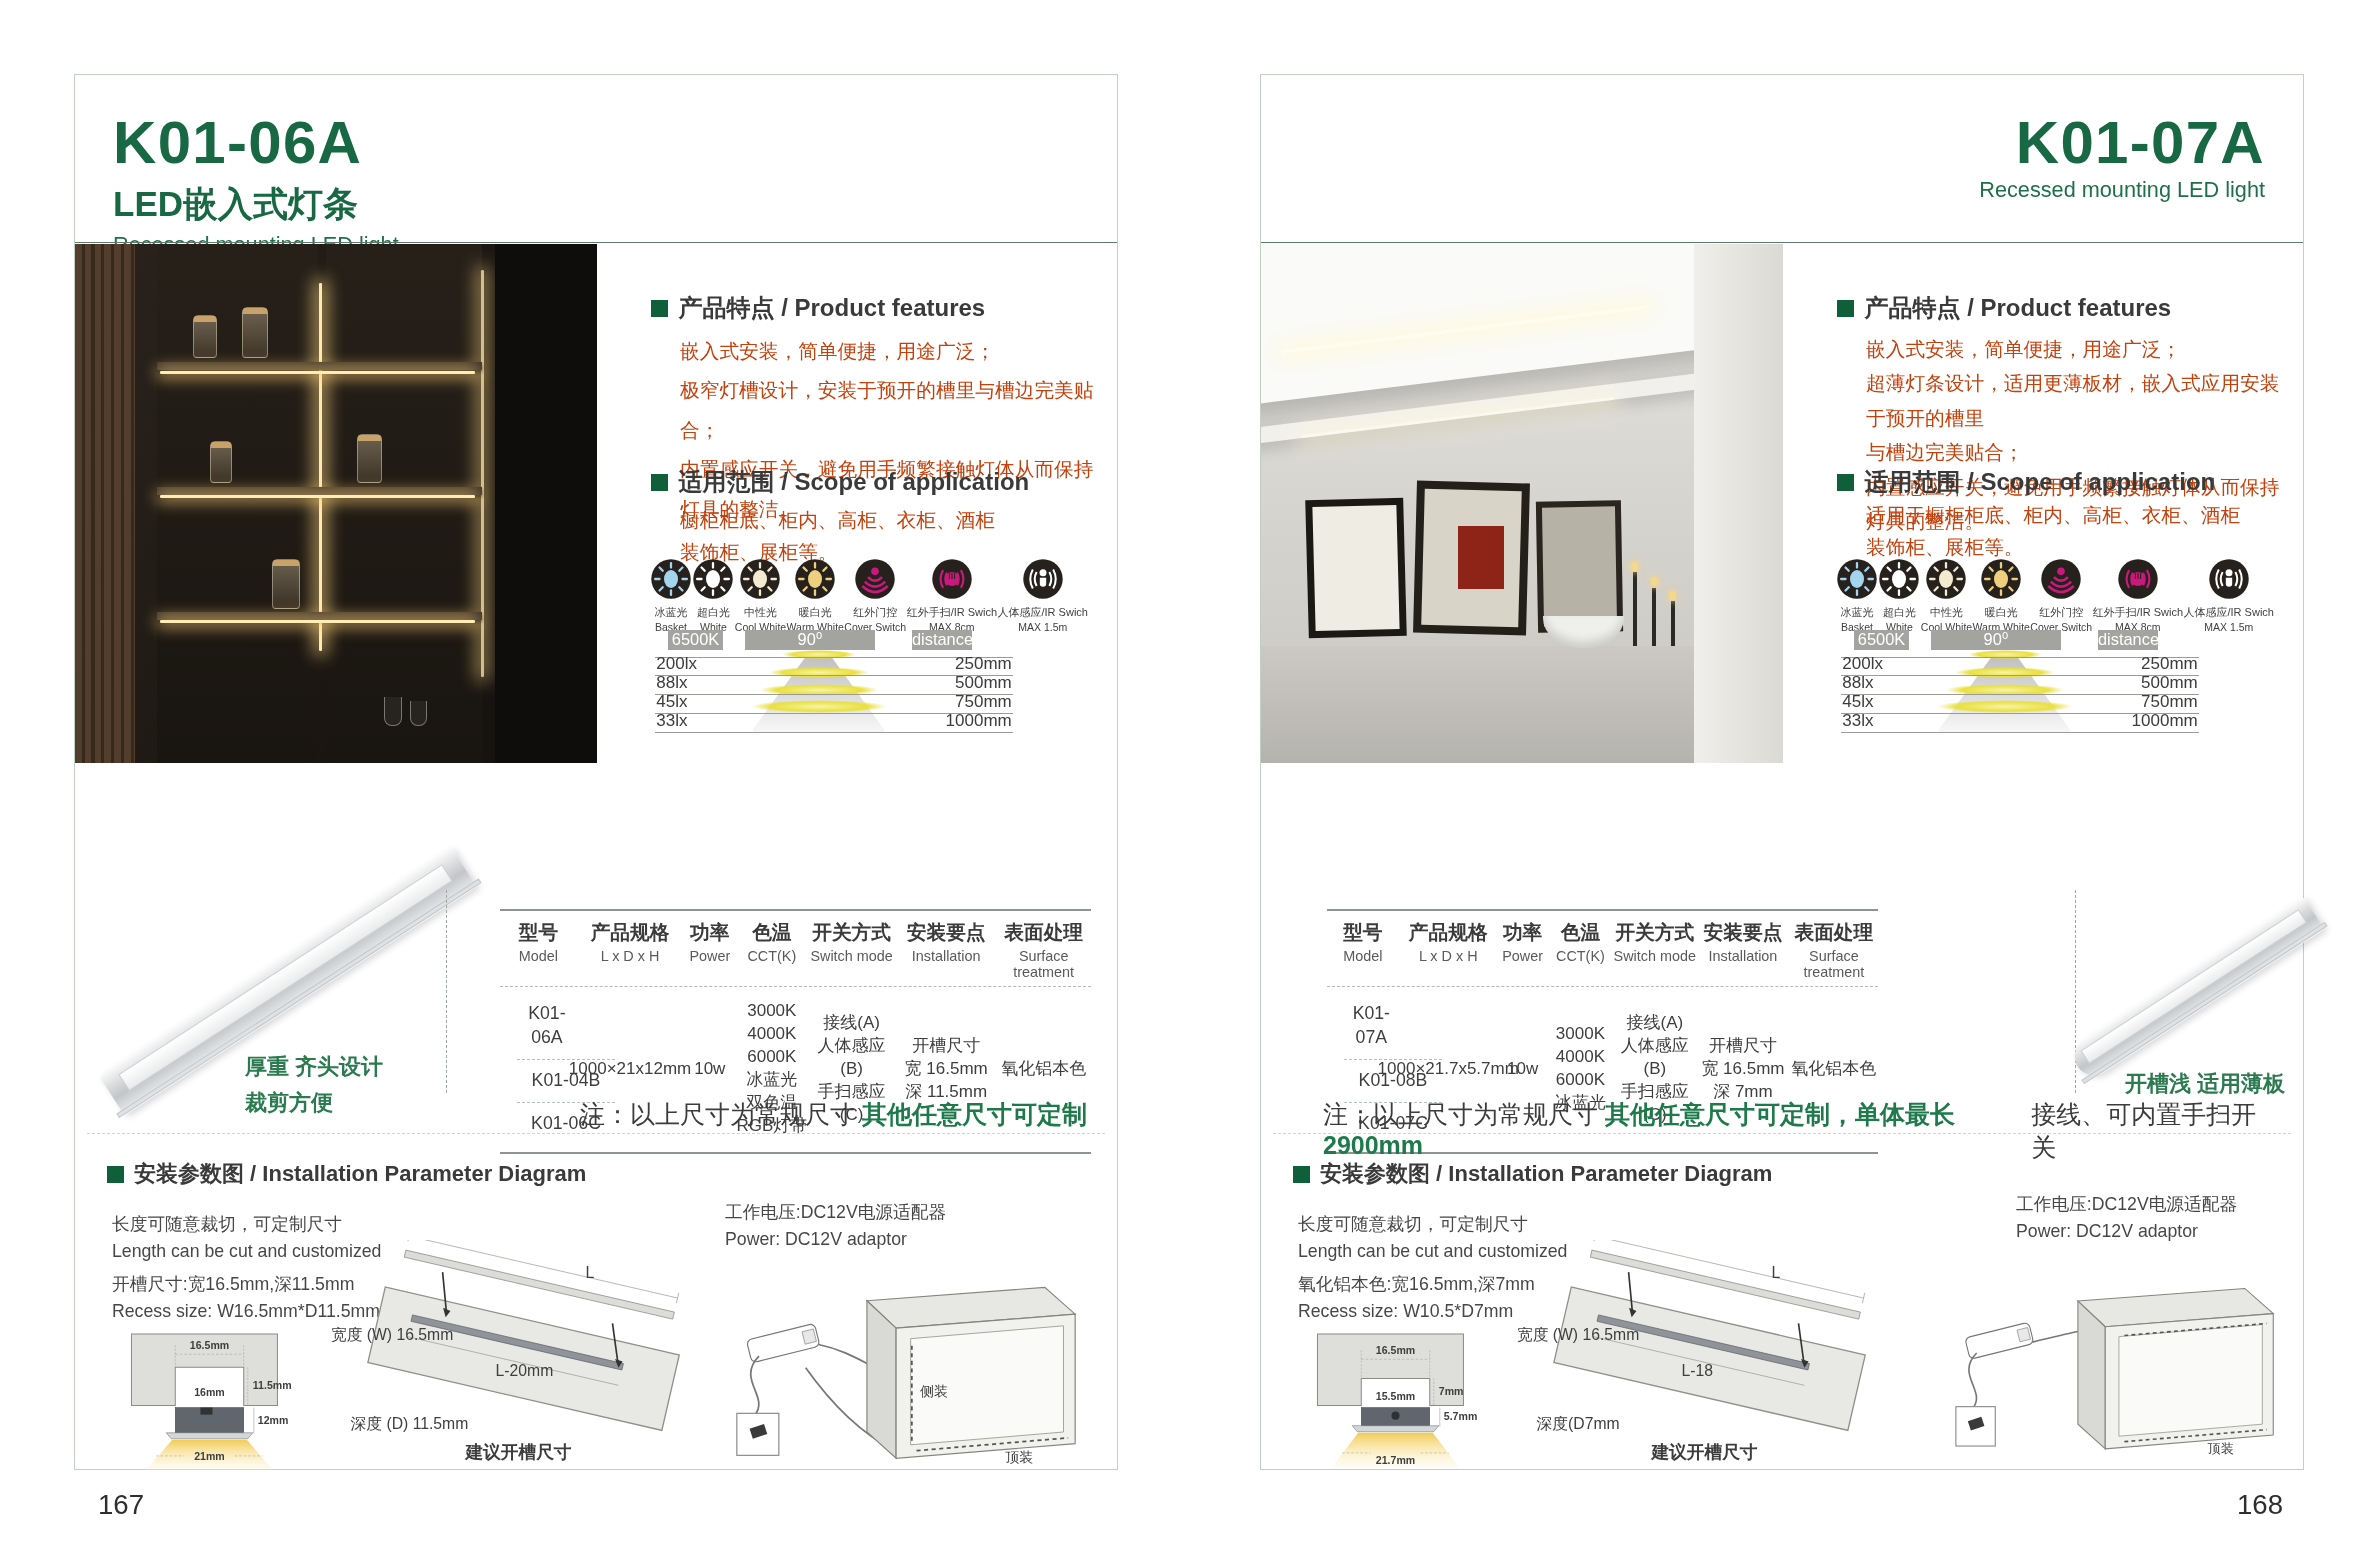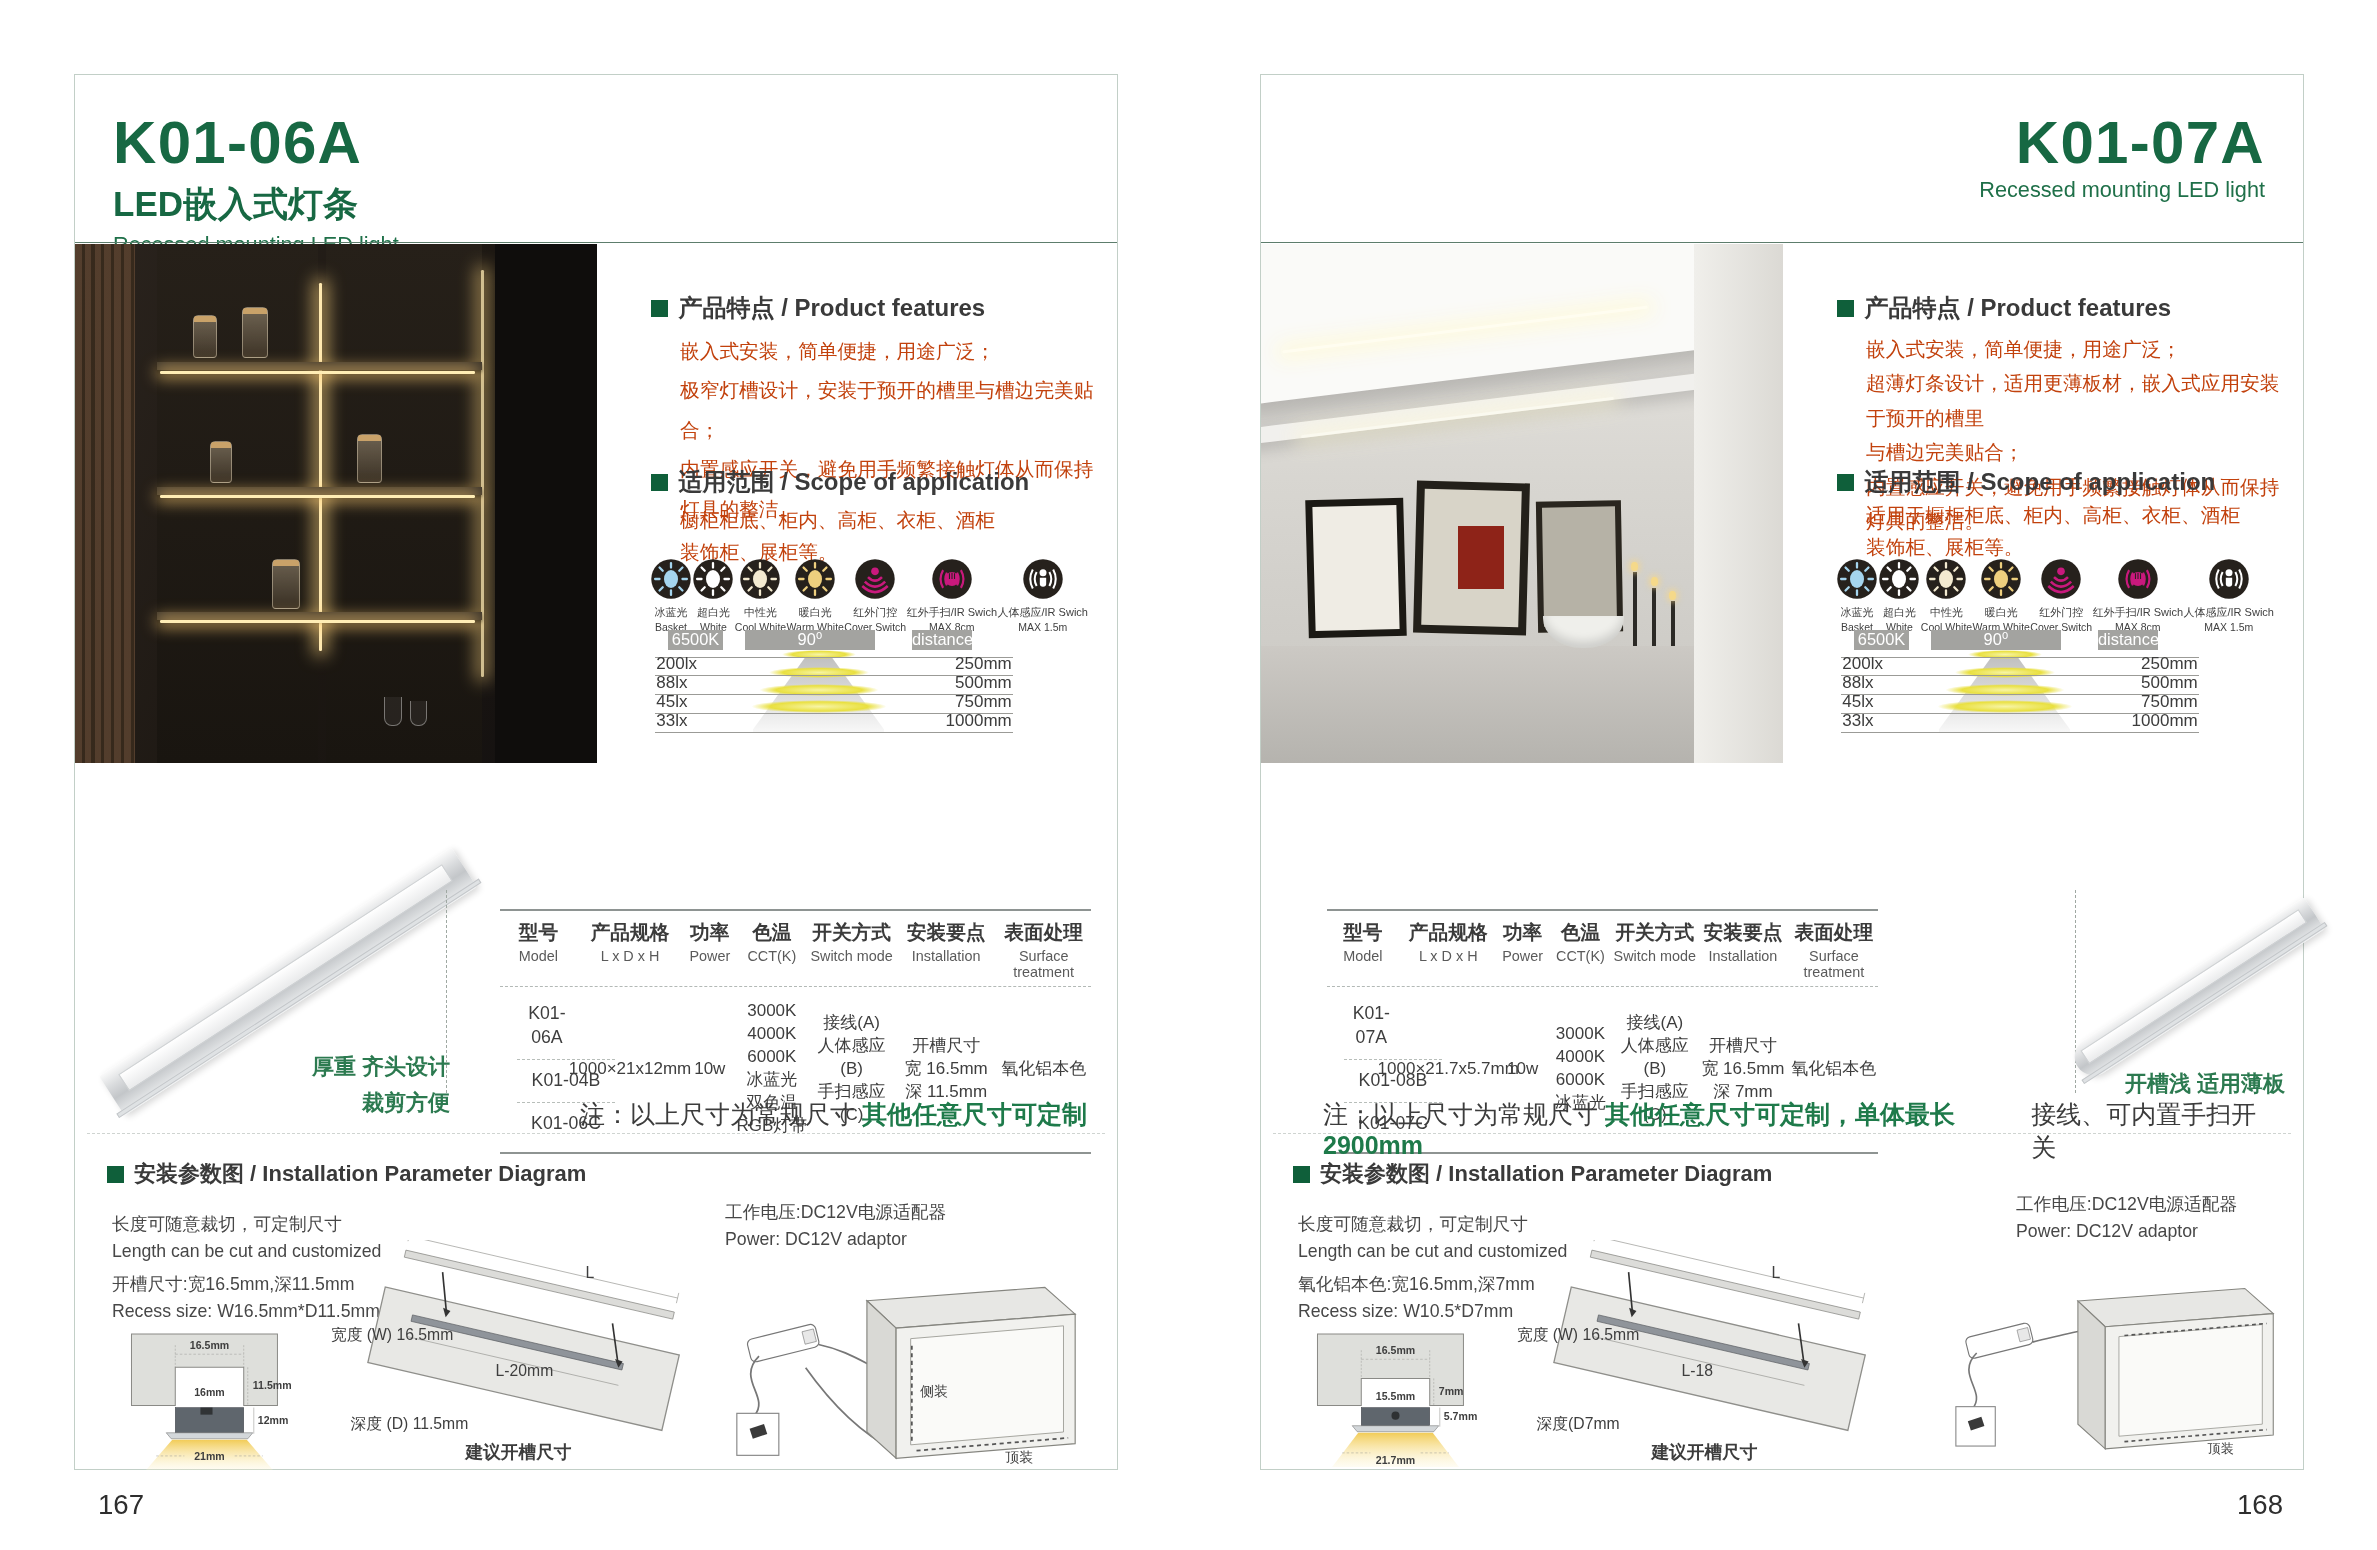--- a/index.html
+++ b/index.html
@@ -311,21 +311,21 @@
         </div>
     </div>
   </div>
 
   <div class="render-box" style="left:23px;top:791px;width:368px;height:217px">
     <div class="alu-bar" style="left:-19.7px;top:92px;width:420px;height:47px;transform:rotate(-33deg)">
       <div class="diffuser"></div>
       <div class="lip"></div>
     </div>
   </div>
-  <div class="caption-green" style="left:152px;top:974px;width:223px;text-align:right">厚重 齐头设计
+  <div class="caption-green" style="left:170px;top:974px;width:223px;">厚重 齐头设计
 裁剪方便</div>
   <div class="vdash" style="left:371px;top:815px;height:203px"></div>
 
   <div class="spec-table" style="left:425px;width:591px">
     <div class="t-head">
       <div class="th">
           <div class="cn">型号</div>
           <div class="en">Model</div>
         </div>
       <div class="th">

